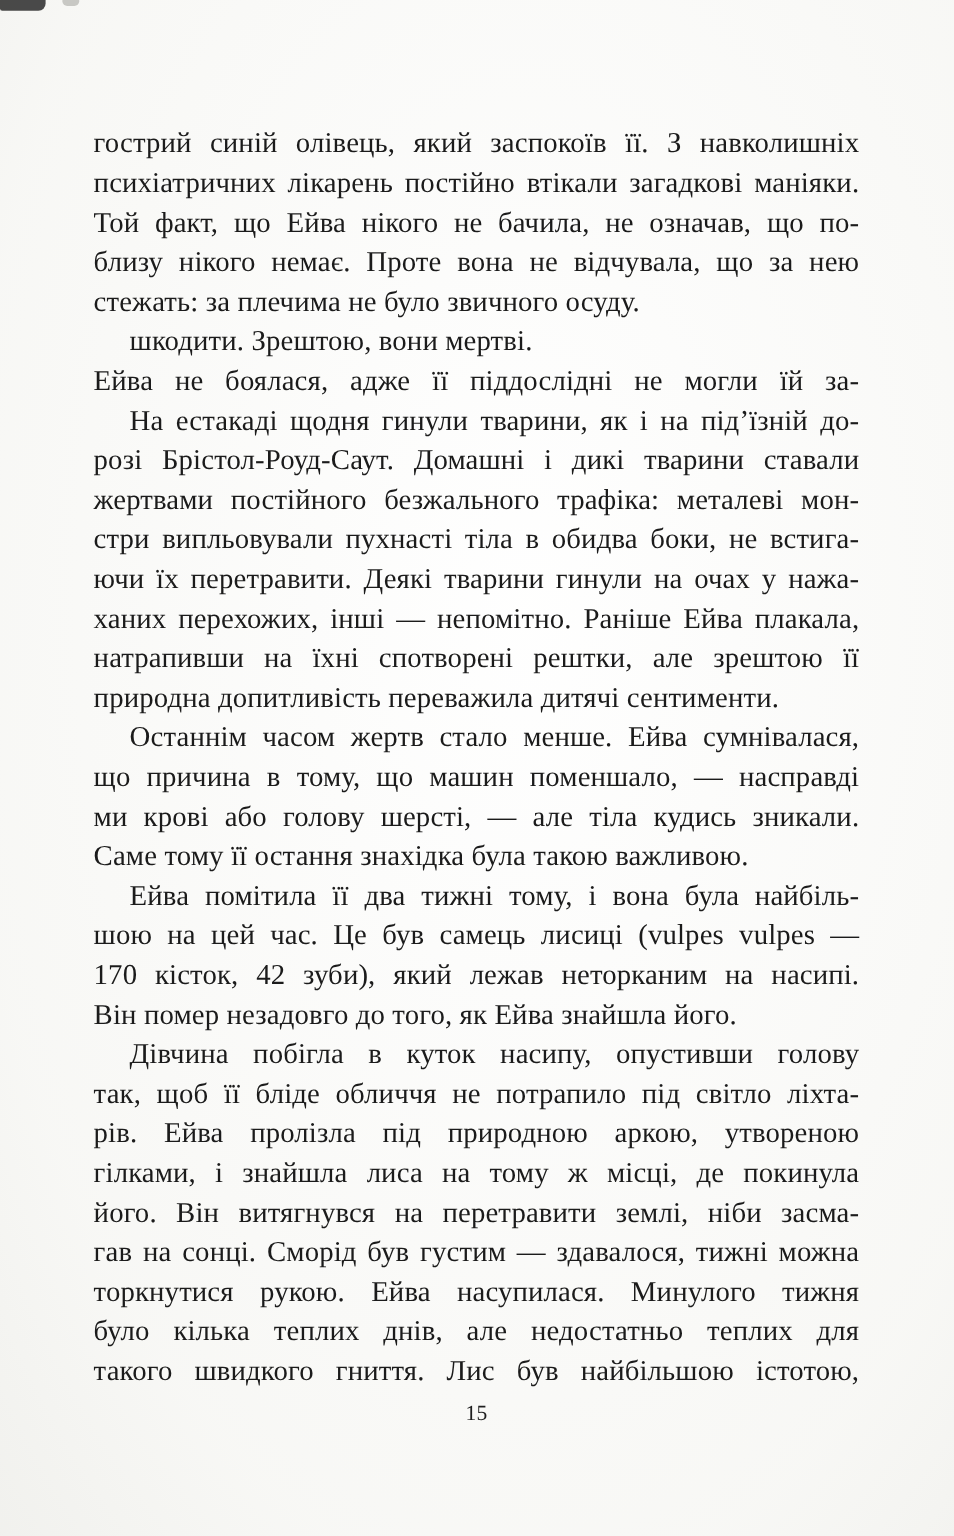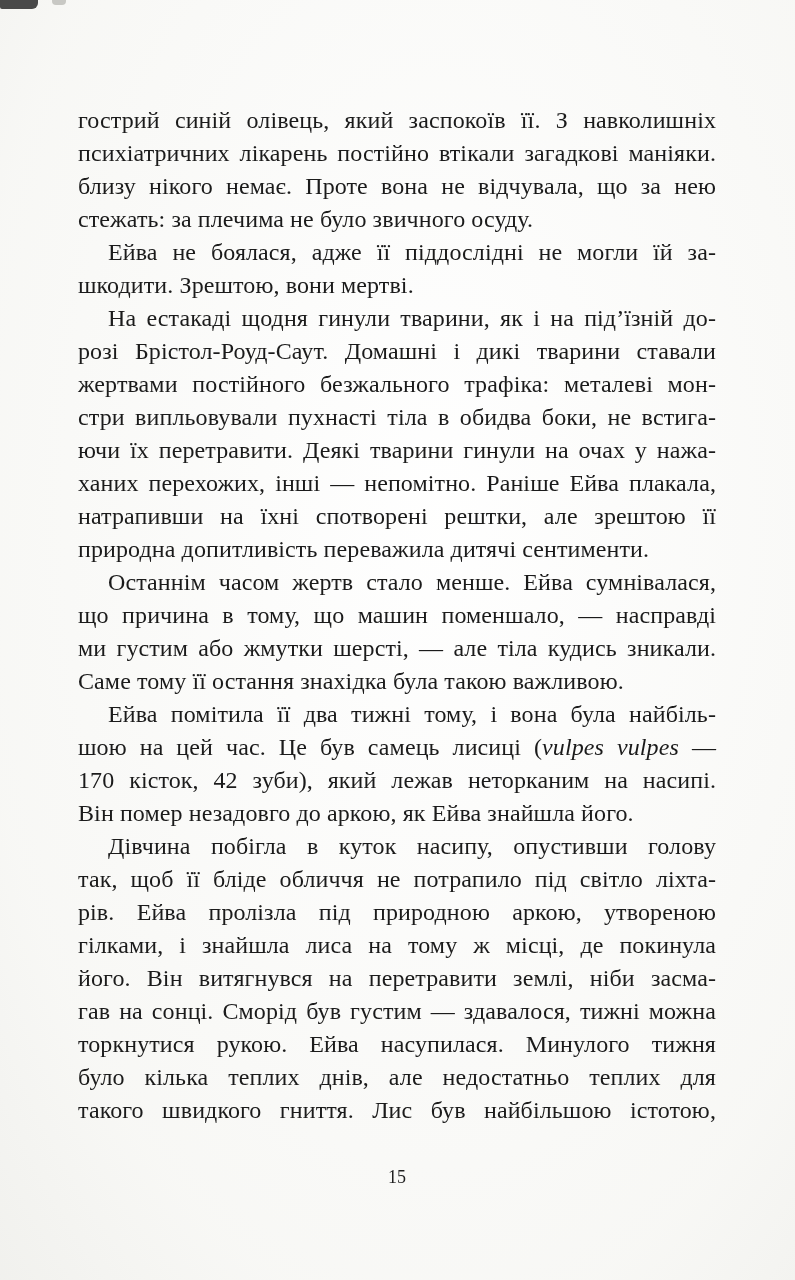--- a/index.html
+++ b/index.html
@@ -55,69 +55,70 @@
     text-align-last: justify;
     white-space: normal;
     height: 33px;
   }
   .line.last {
     text-align-last: left;
   }
   .para.indent .line:first-child {
     text-indent: 30px;
   }
-  .italic { font-style: italic; }
+  .italic { }
   .page-number {
     position: absolute;
     left: 78px;
     width: 638px;
     top: 1167px;
     text-align: center;
     font-size: 18px;
     color: #1f1f1f;
   }
 </style>
 </head>
 <body>
 
 <div class="scan-artifact"></div>
 <div class="scan-artifact2"></div>
 
 <div class="text-block">
     <div class="para">
       <div class="line">гострий синій олівець, який заспокоїв її. З навколишніх</div>
       <div class="line">психіатричних лікарень постійно втікали загадкові маніяки.</div>
+      <div class="line">Той факт, що Ейва нікого не бачила, не означав, що по-</div>
       <div class="line">близу нікого немає. Проте вона не відчувала, що за нею</div>
       <div class="line last">стежать: за плечима не було звичного осуду.</div>
     </div>
     <div class="para indent">
+      <div class="line last">шкодити. Зрештою, вони мертві.</div>
       <div class="line">Ейва не боялася, адже її піддослідні не могли їй за-</div>
-      <div class="line last">шкодити. Зрештою, вони мертві.</div>
     </div>
     <div class="para indent">
       <div class="line">На естакаді щодня гинули тварини, як і на під’їзній до-</div>
       <div class="line">розі Брістол-Роуд-Саут. Домашні і дикі тварини ставали</div>
       <div class="line">жертвами постійного безжального трафіка: металеві мон-</div>
       <div class="line">стри випльовували пухнасті тіла в обидва боки, не встига-</div>
       <div class="line">ючи їх перетравити. Деякі тварини гинули на очах у нажа-</div>
       <div class="line">ханих перехожих, інші — непомітно. Раніше Ейва плакала,</div>
       <div class="line">натрапивши на їхні спотворені рештки, але зрештою її</div>
       <div class="line last">природна допитливість переважила дитячі сентименти.</div>
     </div>
     <div class="para indent">
       <div class="line">Останнім часом жертв стало менше. Ейва сумнівалася,</div>
       <div class="line">що причина в тому, що машин поменшало, — насправді</div>
-      <div class="line">ми густим або жмутки шерсті, — але тіла кудись зникали.</div>
+      <div class="line">ми крові або голову шерсті, — але тіла кудись зникали.</div>
       <div class="line last">Саме тому її остання знахідка була такою важливою.</div>
     </div>
     <div class="para indent">
       <div class="line">Ейва помітила її два тижні тому, і вона була найбіль-</div>
       <div class="line"><span>шою на цей час. Це був самець лисиці (</span><span class="italic">vulpes vulpes</span><span> —</span></div>
       <div class="line">170 кісток, 42 зуби), який лежав неторканим на насипі.</div>
-      <div class="line last">Він помер незадовго до аркою, як Ейва знайшла його.</div>
+      <div class="line last">Він помер незадовго до того, як Ейва знайшла його.</div>
     </div>
     <div class="para indent">
       <div class="line">Дівчина побігла в куток насипу, опустивши голову</div>
       <div class="line">так, щоб її бліде обличчя не потрапило під світло ліхта-</div>
       <div class="line">рів. Ейва пролізла під природною аркою, утвореною</div>
       <div class="line">гілками, і знайшла лиса на тому ж місці, де покинула</div>
       <div class="line">його. Він витягнувся на перетравити землі, ніби засма-</div>
       <div class="line">гав на сонці. Сморід був густим — здавалося, тижні можна</div>
       <div class="line">торкнутися рукою. Ейва насупилася. Минулого тижня</div>
       <div class="line">було кілька теплих днів, але недостатньо теплих для</div>

